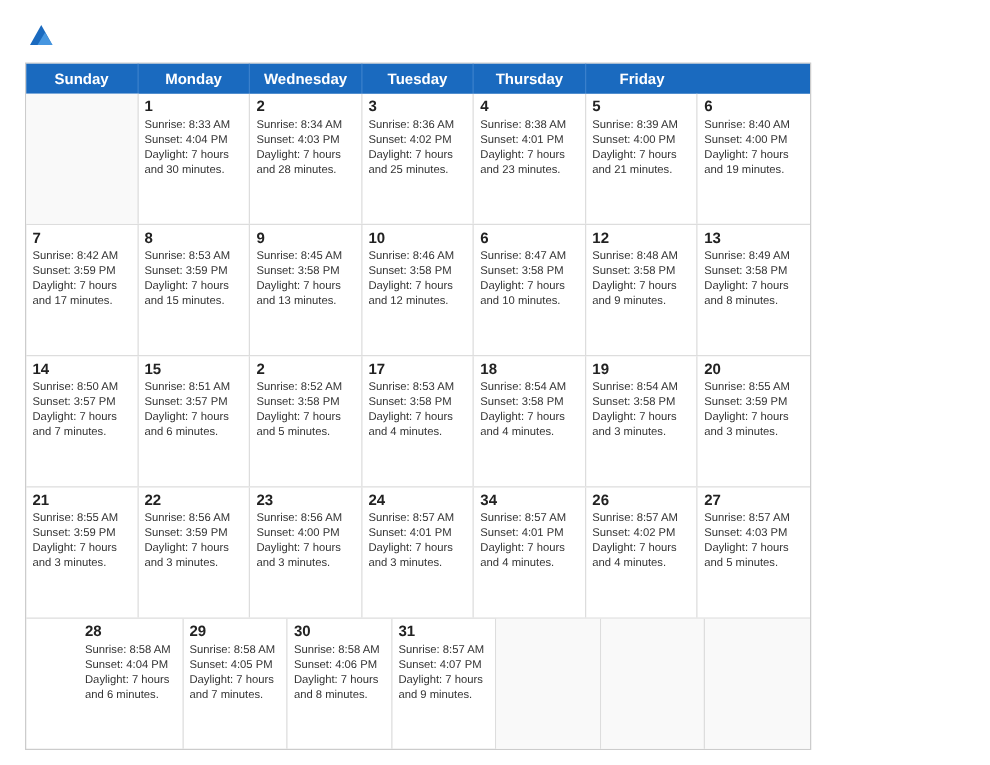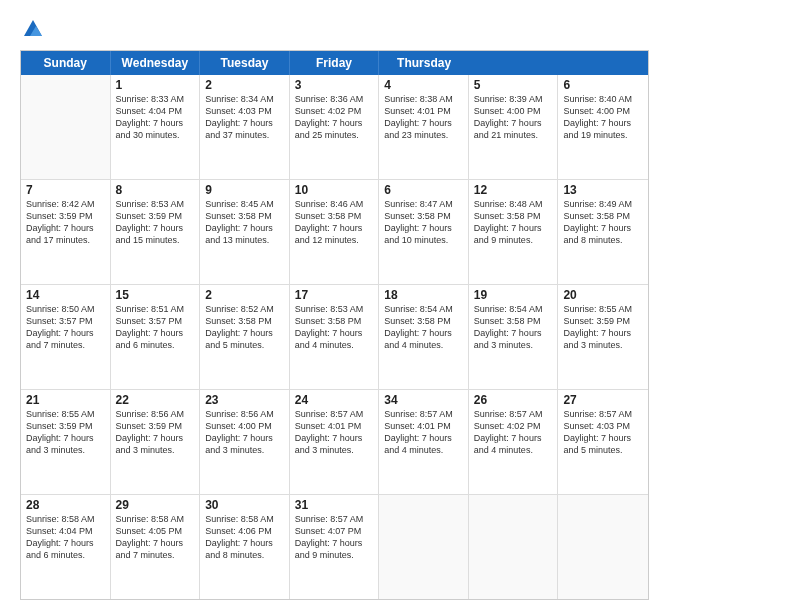--- a/index.html
+++ b/index.html
@@ -83,21 +83,21 @@
       flex: 1;
       display: flex;
       flex-direction: column;
     }
     .cal-row {
       display: grid;
       grid-template-columns: repeat(7, 1fr);
       flex: 1;
       border-bottom: 1px solid #ddd;
     }
-    .cal-row:last-child { border-bottom: none; }
+    .cal-row:last-child { border-bottom: none; margin-left: 42px; }
     .cal-cell {
       border-right: 1px solid #ddd;
       padding: 3px 5px;
       font-size: 9.5px;
       color: #333;
       vertical-align: top;
       min-height: 0;
       overflow: hidden;
     }
     .cal-cell:last-child { border-right: none; }
@@ -133,41 +133,42 @@
     </div>
     <div class="title-block">
       <div class="main-title"></div>
       <div class="subtitle"></div>
     </div>
   </div>
 
   <div class="calendar">
     <div class="cal-header" id="cal-header">
         <div class="cal-header-cell">Sunday</div>
+        <div class="cal-header-cell">Monday</div>
         <div class="cal-header-cell">Wednesday</div>
         <div class="cal-header-cell">Tuesday</div>
+        <div class="cal-header-cell">Thursday</div>
         <div class="cal-header-cell">Friday</div>
-        <div class="cal-header-cell">Thursday</div>
       </div>
     <div class="cal-body" id="cal-body">
         <div class="cal-row">
           <div class="cal-cell empty"></div>
           <div class="cal-cell">
         <span class="day-num">1</span>
         <span class="cell-line">Sunrise: 8:33 AM</span>
         <span class="cell-line">Sunset: 4:04 PM</span>
         <span class="cell-line">Daylight: 7 hours</span>
         <span class="cell-line">and 30 minutes.</span>
       </div>
           <div class="cal-cell">
         <span class="day-num">2</span>
         <span class="cell-line">Sunrise: 8:34 AM</span>
         <span class="cell-line">Sunset: 4:03 PM</span>
         <span class="cell-line">Daylight: 7 hours</span>
-        <span class="cell-line">and 37 minutes.</span>
+        <span class="cell-line">and 28 minutes.</span>
       </div>
           <div class="cal-cell">
         <span class="day-num">3</span>
         <span class="cell-line">Sunrise: 8:36 AM</span>
         <span class="cell-line">Sunset: 4:02 PM</span>
         <span class="cell-line">Daylight: 7 hours</span>
         <span class="cell-line">and 25 minutes.</span>
       </div>
           <div class="cal-cell">
         <span class="day-num">4</span>

